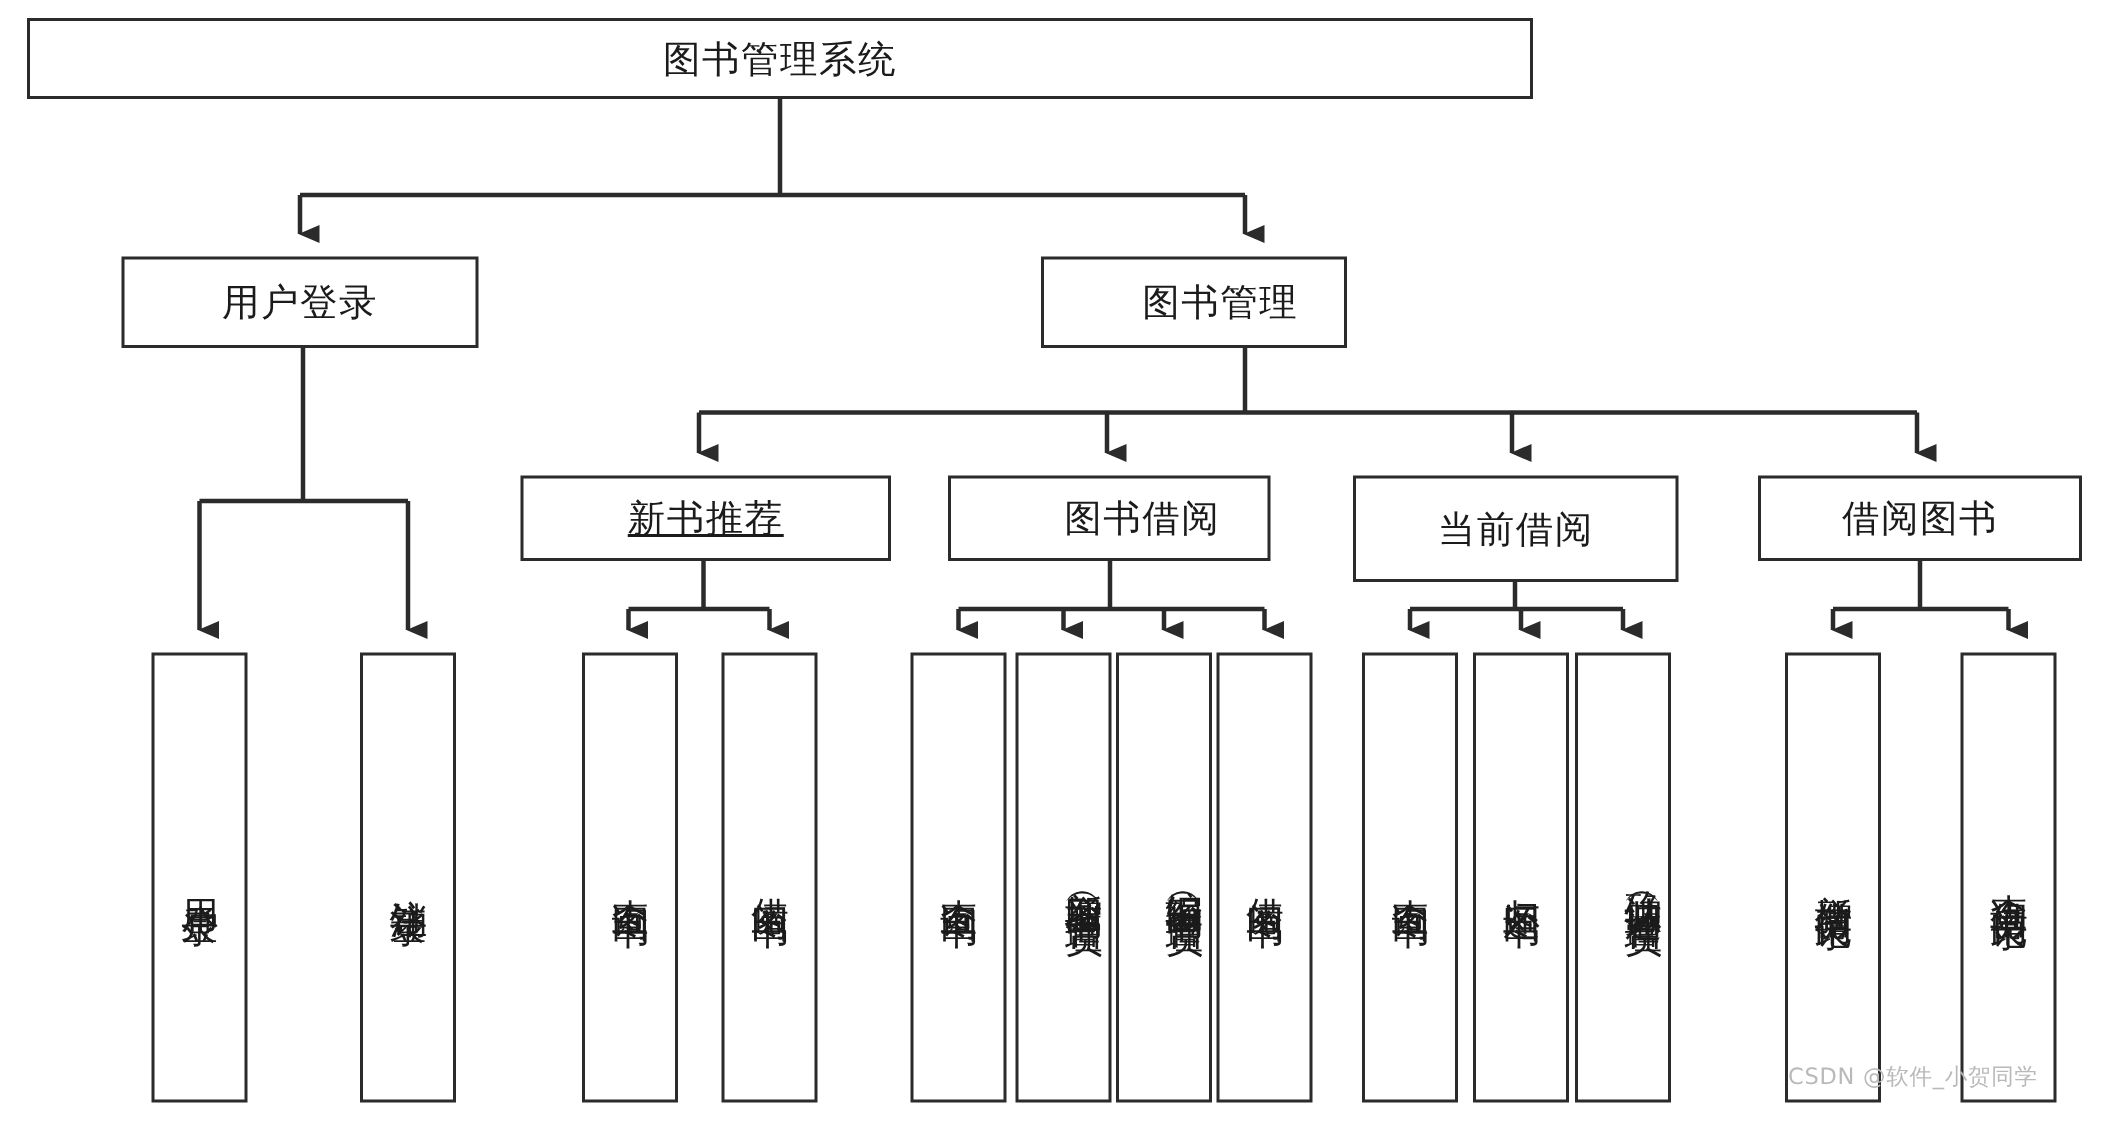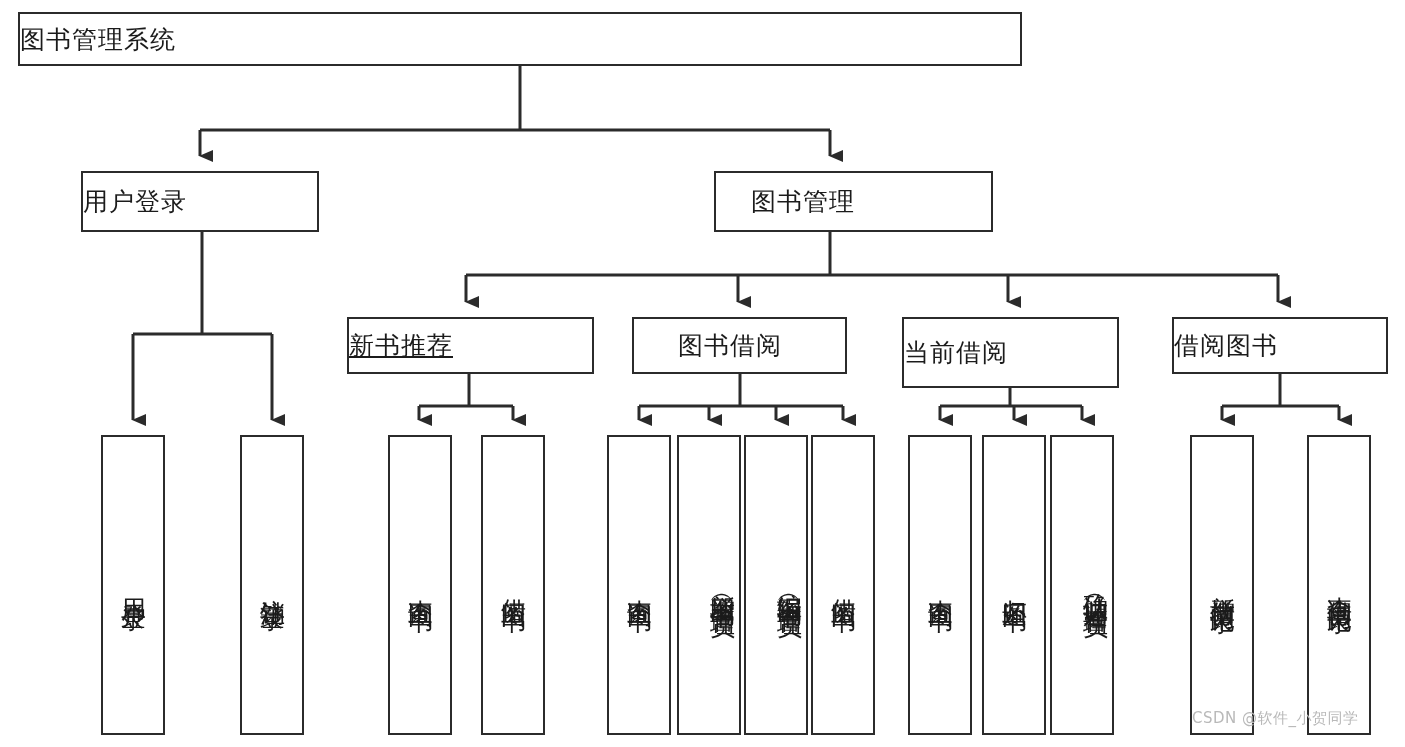--- a/index.html
+++ b/index.html
@@ -25,21 +25,21 @@
     height: 747px;
     pointer-events: none;
   }
   .node {
     position: absolute;
     box-sizing: border-box;
     background: #ffffff;
     border: 2.5px solid #2b2b2b;
     display: flex;
     align-items: center;
-    justify-content: flex-start;
+    justify-content: center;
     color: #1b1b1b;
   }
   .node-h {
     font-size: 25px;
     letter-spacing: 1px;
     line-height: 1.1;
   }
   .node-root {
     font-size: 25px;
     letter-spacing: 1px;
@@ -125,21 +125,21 @@
     </g>
   </svg>
 
   <div class="node node-root" style="left:18px;top:12px;width:1004px;height:54px;">
     <span>图书管理系统</span>
   </div>
 
   <div class="node node-h" style="left:81px;top:171px;width:238px;height:61px;">
     <span>用户登录</span>
   </div>
-  <div class="node node-h" style="left:714px;top:171px;width:279px;height:61px;padding-left:35px;">
+  <div class="node node-h" style="left:694px;top:171px;width:204px;height:61px;padding-left:35px;">
     <span>图书管理</span>
   </div>
 
   <div class="node node-h" style="left:347px;top:317px;width:247px;height:57px;text-decoration:underline;">
     <span>新书推荐</span>
   </div>
   <div class="node node-h" style="left:632px;top:317px;width:215px;height:57px;padding-left:44px;">
     <span>图书借阅</span>
   </div>
   <div class="node node-h" style="left:902px;top:317px;width:217px;height:71px;">

